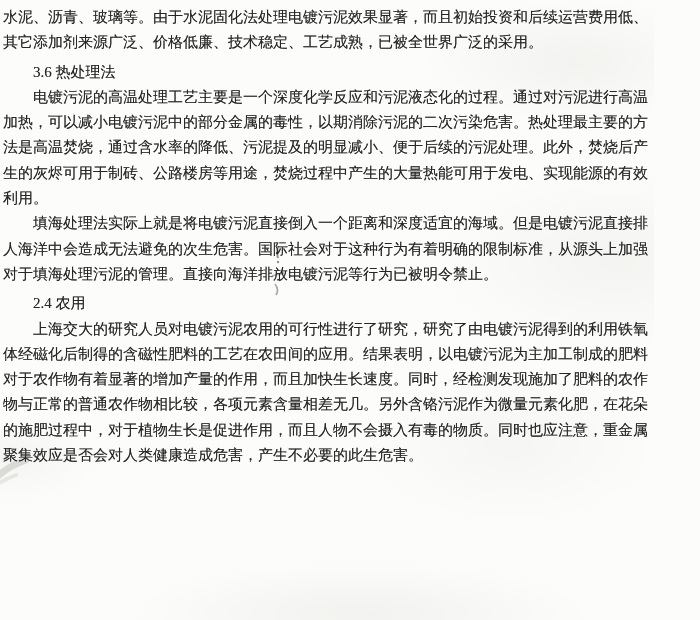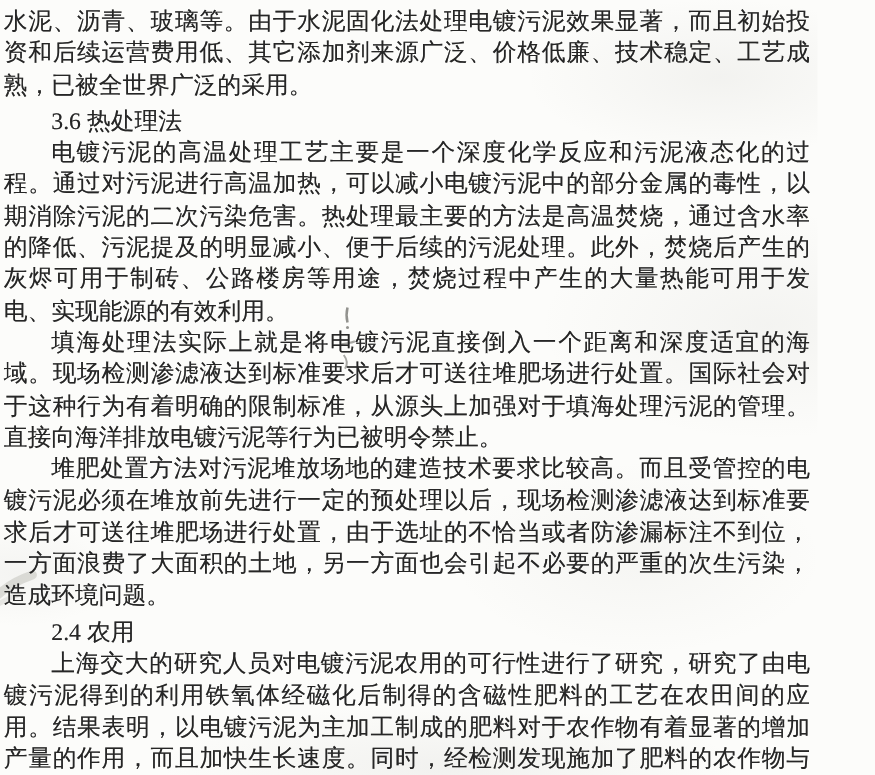--- a/index.html
+++ b/index.html
@@ -9,21 +9,21 @@
     overflow: hidden;
     background: #fcfcfa;
   }
   .page {
     position: relative;
     width: 654px;
     height: 620px;
     box-sizing: border-box;
     padding: 5px 6px 0 3px;
     font-family: "Liberation Serif", "DejaVu Serif", serif;
-    font-size: 19px;
+    font-size: 15px;
     line-height: 25.3px;
     color: #262626;
     
     background-image:
       radial-gradient(ellipse 220px 90px at 88% 10%, rgba(158,158,150,0.10), transparent 70%),
       radial-gradient(ellipse 260px 130px at 94% 42%, rgba(158,158,150,0.09), transparent 70%),
       radial-gradient(ellipse 210px 110px at 78% 72%, rgba(158,158,150,0.07), transparent 70%),
       radial-gradient(ellipse 320px 70px at 55% 99%, rgba(150,150,143,0.10), transparent 72%),
       radial-gradient(ellipse 120px 60px at 2% 74%, rgba(150,150,143,0.08), transparent 70%);
   }
@@ -46,22 +46,21 @@
 </style>
 </head>
 <body>
 
 <main class="page">
 
   <div class="text-column">
       <p class="block paragraph">水泥、沥青、玻璃等。由于水泥固化法处理电镀污泥效果显著，而且初始投资和后续运营费用低、其它添加剂来源广泛、价格低廉、技术稳定、工艺成熟，已被全世界广泛的采用。</p>
       <h2 class="block heading indent">3.6 热处理法</h2>
       <p class="block paragraph indent">电镀污泥的高温处理工艺主要是一个深度化学反应和污泥液态化的过程。通过对污泥进行高温加热，可以减小电镀污泥中的部分金属的毒性，以期消除污泥的二次污染危害。热处理最主要的方法是高温焚烧，通过含水率的降低、污泥提及的明显减小、便于后续的污泥处理。此外，焚烧后产生的灰烬可用于制砖、公路楼房等用途，焚烧过程中产生的大量热能可用于发电、实现能源的有效利用。</p>
-      <p class="block paragraph indent">填海处理法实际上就是将电镀污泥直接倒入一个距离和深度适宜的海域。现场检测渗滤液达到标准要求后才可送往堆肥场进行处置。国际社会对于这种行为有着明确的限制标准，从源头上加强对于填海处理污泥的管理。直接向海洋排放电镀污泥等行为已被明令禁止。</p>
-      <p class="block paragraph indent">堆肥处置方法对污泥堆放场地的建造技术要求比较高。而且受管控的电镀污泥必须在堆放前先进行一定的预处理以后，现场检测渗滤液达到标准要求后才可送往堆肥场进行处置，由于选址的不恰当或者防渗漏标注不到位，一方面浪费了大面积的土地，另一方面也会引起不必要的严重的次生污染，造成环境问题。</p>
+      <p class="block paragraph indent">填海处理法实际上就是将电镀污泥直接倒入一个距离和深度适宜的海域。但是电镀污泥直接排人海洋中会造成无法避免的次生危害。国际社会对于这种行为有着明确的限制标准，从源头上加强对于填海处理污泥的管理。直接向海洋排放电镀污泥等行为已被明令禁止。</p>
       <h2 class="block heading indent">2.4 农用</h2>
       <p class="block paragraph indent">上海交大的研究人员对电镀污泥农用的可行性进行了研究，研究了由电镀污泥得到的利用铁氧体经磁化后制得的含磁性肥料的工艺在农田间的应用。结果表明，以电镀污泥为主加工制成的肥料对于农作物有着显著的增加产量的作用，而且加快生长速度。同时，经检测发现施加了肥料的农作物与正常的普通农作物相比较，各项元素含量相差无几。另外含铬污泥作为微量元素化肥，在花朵的施肥过程中，对于植物生长是促进作用，而且人物不会摄入有毒的物质。同时也应注意，重金属聚集效应是否会对人类健康造成危害，产生不必要的此生危害。</p>
     </div>
 
   <svg class="artifact artifact-ink" width="26" height="52" viewBox="0 0 26 52">
     <path d="M12,2 C11,6 11,10 12,14" stroke="#6f6f6a" stroke-width="2" fill="none" opacity="0.75"></path>
     <circle cx="12" cy="18" r="1.2" fill="#6f6f6a" opacity="0.75"></circle>
     <path d="M6,32 C10,30 14,31 18,29 M9,40 C12,44 12,48 10,51" stroke="#7a7a74" stroke-width="1.6" fill="none" opacity="0.65"></path>
   </svg>
 

